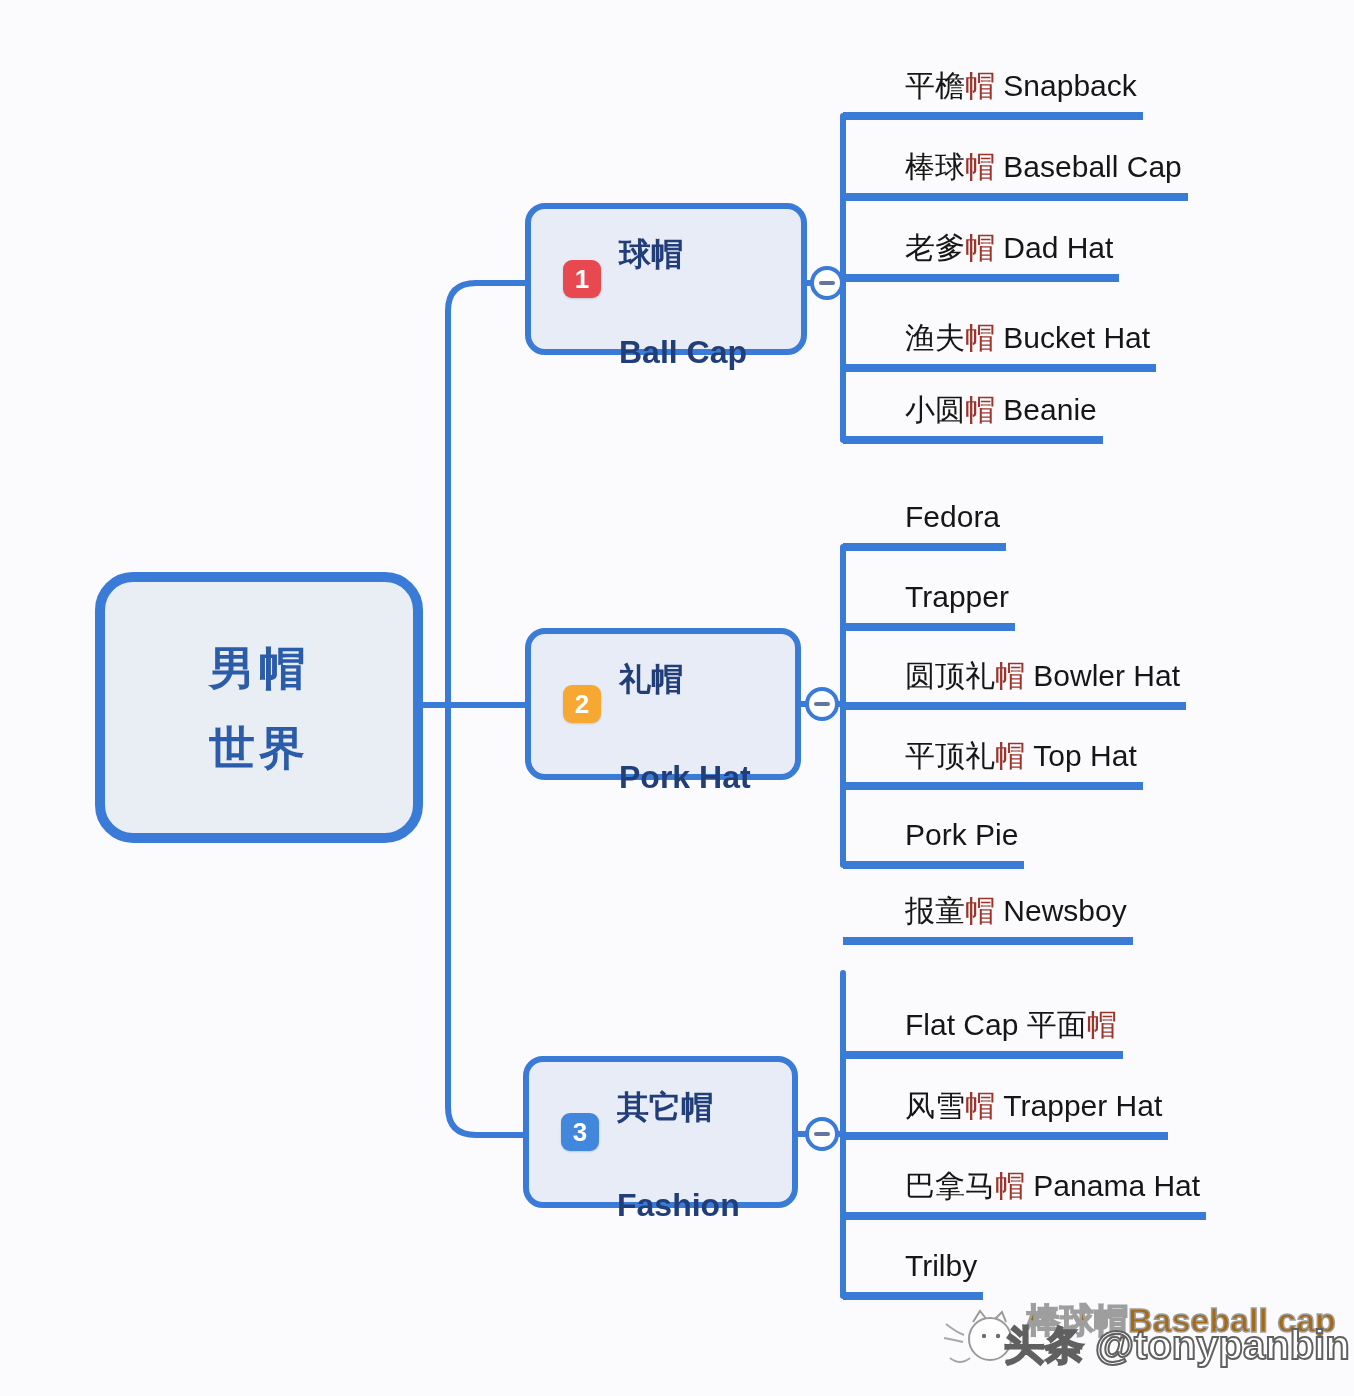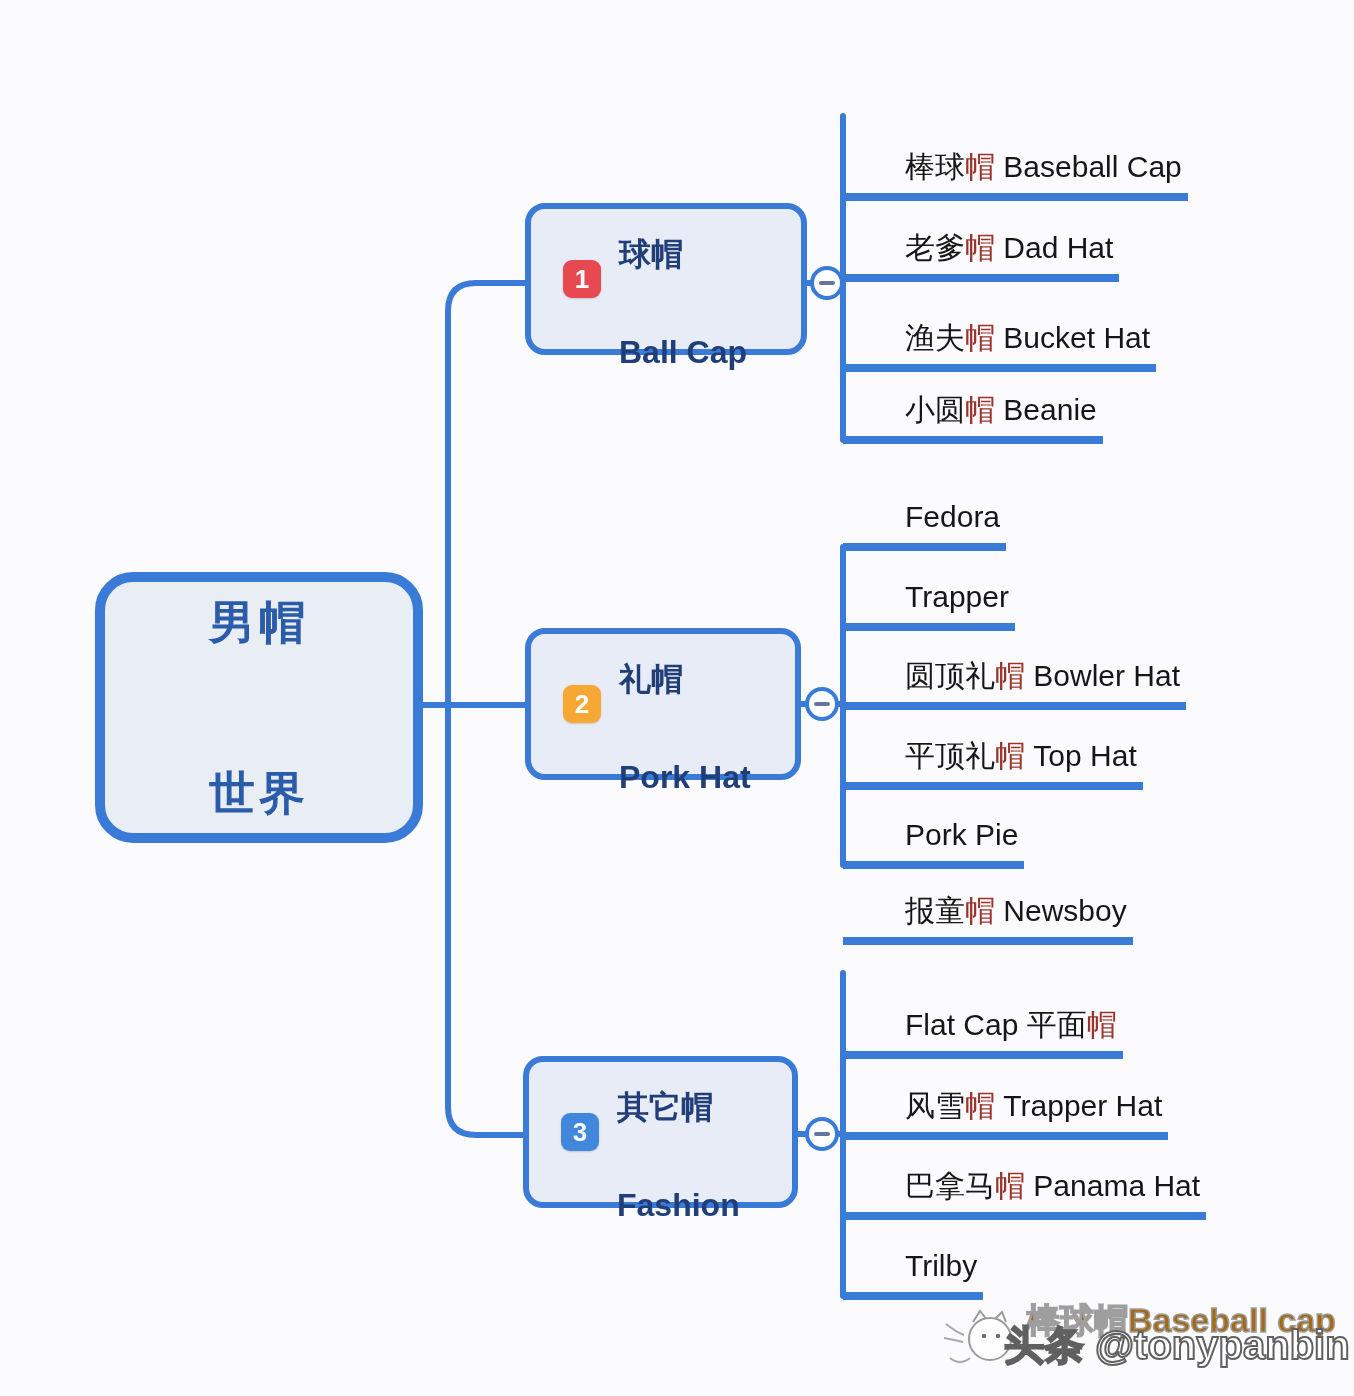--- a/index.html
+++ b/index.html
@@ -9,21 +9,21 @@
   }
   html,body{margin:0;padding:0;}
   body{background:#fff;font-family:"Liberation Sans","DejaVu Sans",sans-serif;}
   .canvas{position:relative;width:1354px;height:1396px;background:var(--bg);overflow:hidden;}
   svg.connectors{position:absolute;left:0;top:0;z-index:0;}
   svg.connectors path, svg.connectors line{stroke:var(--accent);stroke-width:6;fill:none;stroke-linecap:round;}
 
   
   .root-node{position:absolute;left:95px;top:572px;width:328px;height:271px;box-sizing:border-box;
     background:var(--root-fill);border:10px solid var(--accent);border-radius:38px;z-index:2;
-    display:flex;flex-direction:column;align-items:center;justify-content:space-between;}
+    display:flex;flex-direction:column;align-items:center;justify-content:center;}
   .root-node .line{font-size:46px;font-weight:700;color:var(--root-text);line-height:80px;letter-spacing:4px;}
 
   
   .branch-node{position:absolute;box-sizing:border-box;background:var(--node-fill);
     border:6px solid var(--accent);border-radius:20px;z-index:2;
     display:flex;align-items:center;padding-left:32px;gap:18px;}
   .branch-node.b0{left:525px;top:203px;width:282px;height:152px;}
   .branch-node.b1{left:525px;top:628px;width:276px;height:152px;}
   .branch-node.b2{left:523px;top:1056px;width:275px;height:152px;}
   .badge{width:38px;height:38px;border-radius:9px;display:flex;align-items:center;justify-content:center;
@@ -103,20 +103,21 @@
     <span class="badge" style="background: rgb(65, 135, 219);">3</span>
     <span class="branch-titles">
       <span class="t">其它帽</span>
       <span class="t">Fashion</span>
     </span>
   </div>
   <div class="collapse c2">
     <span class="minus"></span>
   </div>
 
+  <div class="leaf" style="top:60px"><span class="leaf-label">平檐<span style="color:#9C342B">帽</span> Snapback</span></div>
   <div class="leaf" style="top:141px"><span class="leaf-label">棒球<span style="color:#9C342B">帽</span> Baseball Cap</span></div>
   <div class="leaf" style="top:222px"><span class="leaf-label">老爹<span style="color:#9C342B">帽</span> Dad Hat</span></div>
   <div class="leaf" style="top:312px"><span class="leaf-label">渔夫<span style="color:#9C342B">帽</span> Bucket Hat</span></div>
   <div class="leaf" style="top:384px"><span class="leaf-label">小圆<span style="color:#9C342B">帽</span> Beanie</span></div>
 
   <div class="leaf" style="top:491px"><span class="leaf-label">Fedora</span></div>
   <div class="leaf" style="top:571px"><span class="leaf-label">Trapper</span></div>
   <div class="leaf" style="top:730px"><span class="leaf-label">平顶礼<span style="color:#9C342B">帽</span> Top Hat</span></div>
   <div class="leaf" style="top:650px"><span class="leaf-label">圆顶礼<span style="color:#9C342B">帽</span> Bowler Hat</span></div>
   <div class="leaf" style="top:809px"><span class="leaf-label">Pork Pie</span></div>

